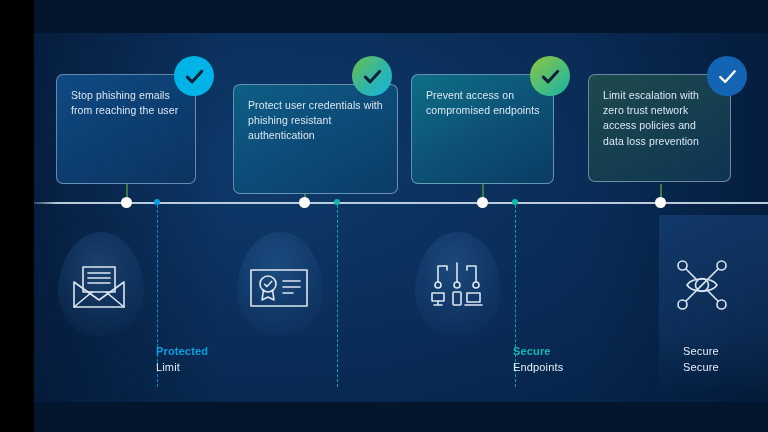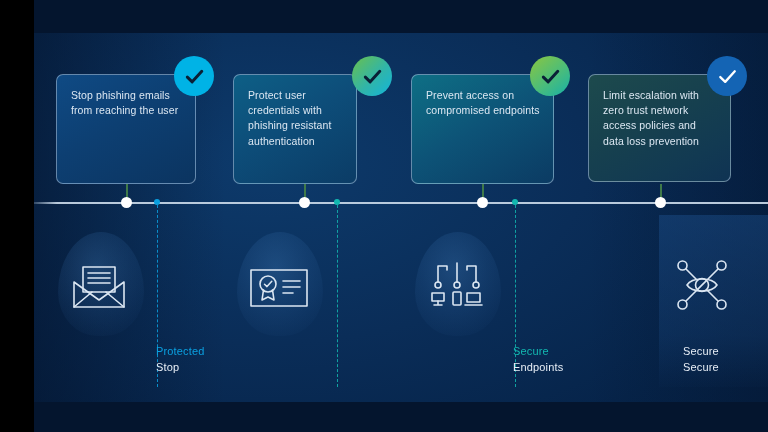--- a/index.html
+++ b/index.html
@@ -28,21 +28,21 @@
       z-index:2;}
 
   
   .card{position:absolute;border:1px solid rgba(175,200,225,.55);border-radius:7px;
         box-sizing:border-box;z-index:4;}
   .card .txt{position:absolute;left:14px;top:13px;right:12px;
         color:#dce7f2;font-size:10.5px;line-height:15.2px;letter-spacing:.1px;}
 
   .c1{left:22px;top:74px;width:140px;height:110px;
       background:linear-gradient(150deg,#0f4a84 0%, #0d3f72 45%, #0b3460 100%);}
-  .c2{left:199px;top:74px;width:124px;height:110px;
+  .c2{left:199px;top:84px;width:165px;height:110px;
       background:linear-gradient(150deg,#0d5f86 0%, #0d4d79 45%, #0b3c66 100%);}
   .c3{left:377px;top:74px;width:143px;height:110px;
       background:linear-gradient(150deg,#0e6f85 0%, #0d5377 48%, #0b3b63 100%);padding-left:48px;}
   .c4{left:554px;top:74px;width:143px;height:108px;
       background:linear-gradient(150deg,#1d4a4d 0%, #17414e 40%, #123a52 75%, #0f3353 100%);}
 
   
   .badge{position:absolute;width:40px;height:40px;border-radius:50%;z-index:5;
          display:flex;align-items:center;justify-content:center;}
   .badge svg{width:23px;height:23px;}
@@ -66,21 +66,21 @@
   
   .blob{position:absolute;z-index:2;width:86px;height:104px;
       border-radius:50% 50% 46% 46% / 58% 58% 42% 42%;
       background:radial-gradient(70% 70% at 45% 35%, rgba(70,132,196,.30) 0%, rgba(52,108,170,.18) 55%, rgba(40,90,150,.04) 100%);}
 
   .ico{position:absolute;z-index:4;}
   .ico svg{display:block;}
 
   .lbl{position:absolute;z-index:5;font-size:11px;line-height:15.5px;letter-spacing:.15px;}
   .lbl .l1,.lbl .l2{display:block;}
-  .strong{font-weight:normal;}
+  .strong{font-weight:bold;}
   .wht{color:#e7eef6;}
   .blu{color:#0aa0e0;}
   .tea{color:#12b8b0;}
 </style>
 </head>
 <body>
 
 <div class="stage">
 
   <div class="slidebg"></div>
@@ -202,21 +202,21 @@
         <circle cx="46.5" cy="46.5" r="4.5"></circle>
         <path d="M12 27 C17 19 37 19 42 27 C37 35 17 35 12 27 Z"></path>
         <circle cx="27" cy="27" r="6.5"></circle>
         <line x1="22.6" y1="31.4" x2="31.4" y2="22.6"></line>
       </g>
     </svg>
   </div>
 
   <div class="lbl" style="left:122px;top:344px;">
     <span class="l1 strong blu">Protected</span>
-    <span class="l2 wht">Stop</span>
+    <span class="l2 wht">Limit</span>
   </div>
 
 
   <div class="lbl" style="left:479px;top:344px;">
     <span class="l1 strong tea">Secure</span>
     <span class="l2 wht">Endpoints</span>
   </div>
 
   <div class="lbl" style="left:649px;top:344px;">
     <span class="l1 wht">Secure</span>

